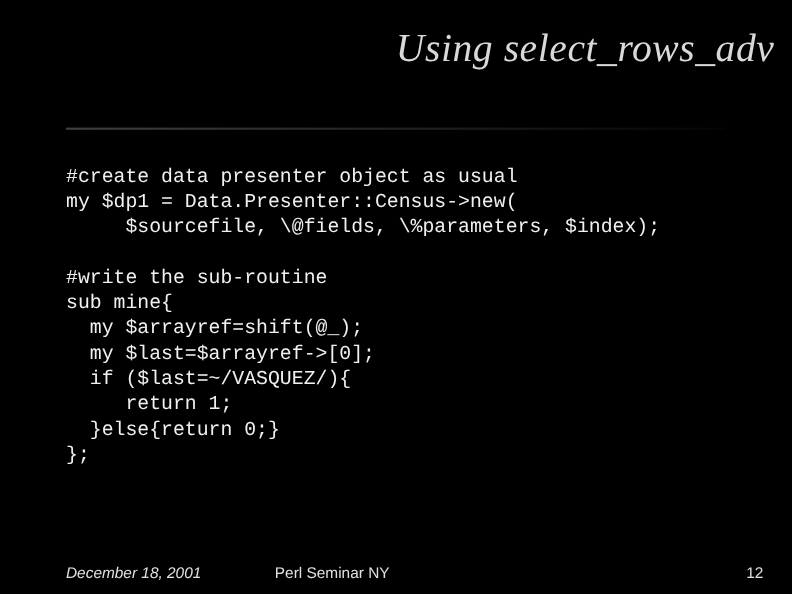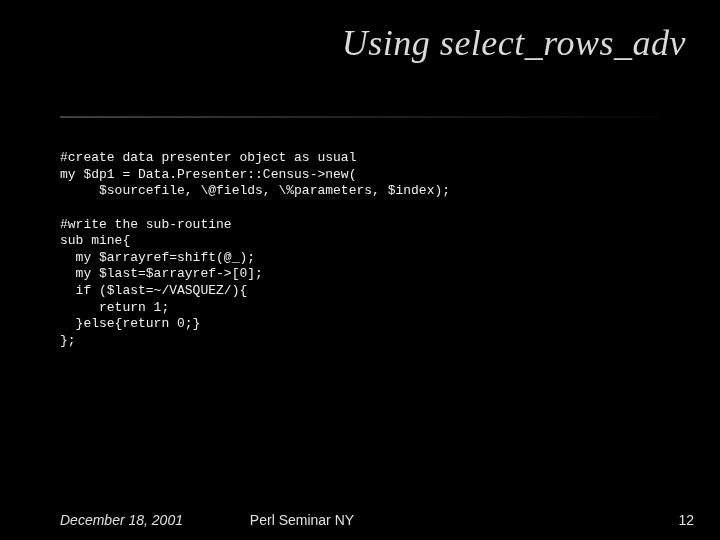--- a/index.html
+++ b/index.html
@@ -16,39 +16,39 @@
     height: 540px;
     background: #000;
     position: relative;
     box-sizing: border-box;
   }
   .title {
     color: #d9d9d9;
     font-style: italic;
     font-size: 36px;
     text-align: right;
-    padding: 22px 34px 4px 0;
+    padding: 22px 16px 4px 0;
     letter-spacing: 0.5px;
   }
   .divider {
     position: absolute;
     left: 60px;
     top: 116px;
     width: 600px;
     height: 2px;
     background: linear-gradient(to right, rgba(70,70,70,0.9), rgba(20,20,20,0.2));
   }
   .body {
     position: absolute;
     left: 60px;
     top: 150px;
     width: 620px;
     color: #f0f0f0;
     font-family: "Courier New", Courier, monospace;
-    font-size: 13px;
+    font-size: 18px;
     line-height: 1.28;
     white-space: pre;
   }
   .footer {
     position: absolute;
     bottom: 12px;
     left: 0;
     width: 720px;
     color: #e0e0e0;
     font-family: Arial, Helvetica, sans-serif;

